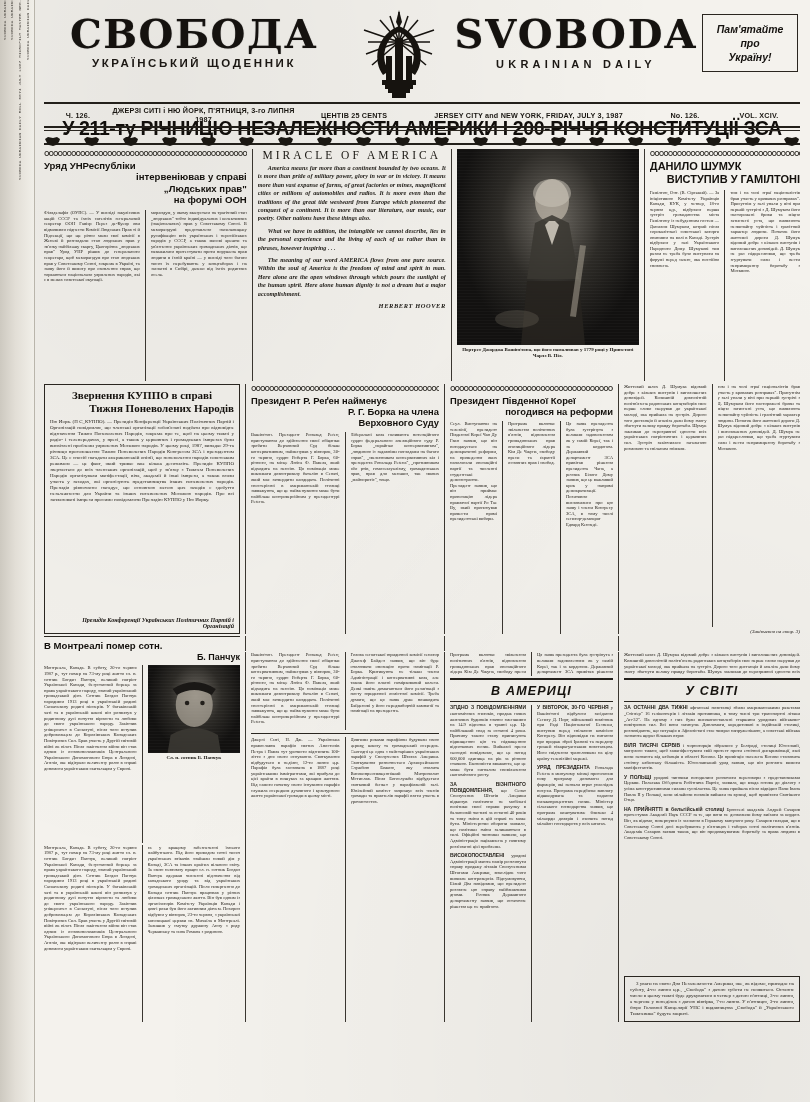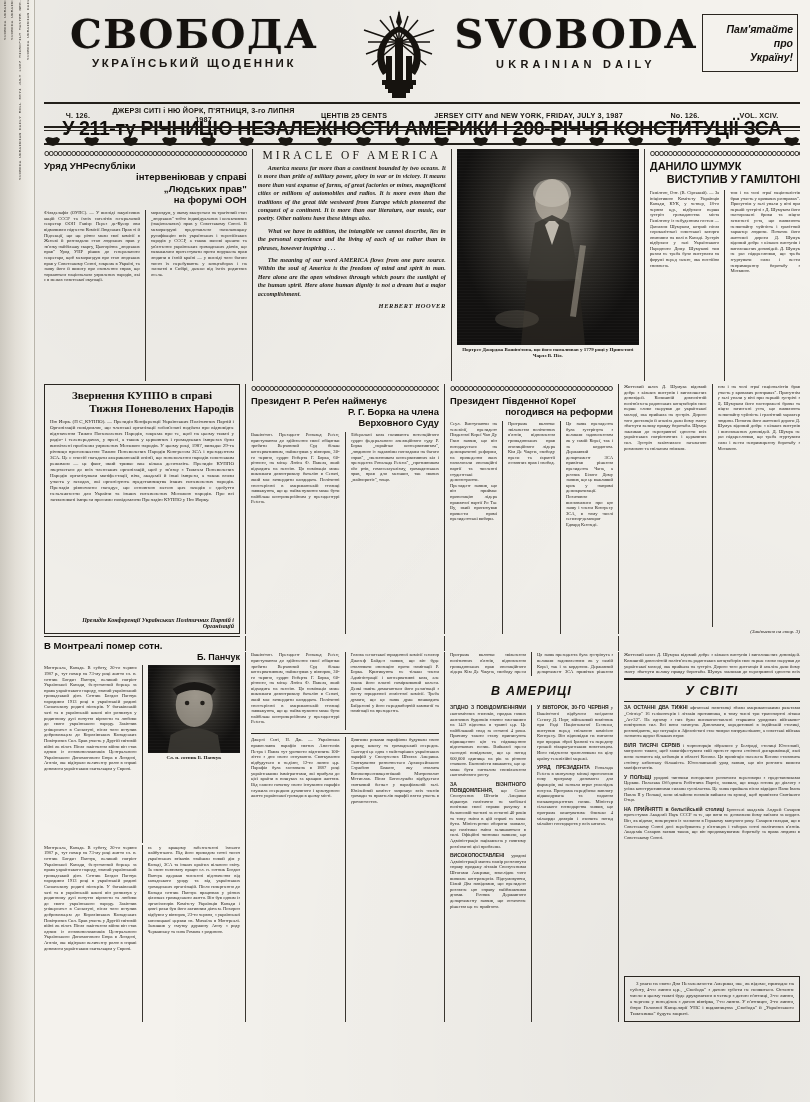--- a/index.html
+++ b/index.html
@@ -50,21 +50,21 @@
   .title-lat{
     font-family:"DejaVu Serif",serif;font-weight:700;font-size:40px;
     letter-spacing:2px;line-height:40px;color:#15120f;
     text-shadow:0 0 1px rgba(0,0,0,.4);
   }
   .sub-lat{
     font-family:"Liberation Sans",sans-serif;font-weight:700;font-size:11px;
     letter-spacing:4.2px;margin-top:4px;color:#1b1713;
   }
   .remember-box{
-    border:1px solid #2a2620;padding:7px 4px;text-align:right;
+    border:1px solid #2a2620;padding:7px 4px;text-align:center;
     font-family:"Liberation Sans",sans-serif;font-weight:700;
     font-size:10.5px;line-height:14px;color:#15120f;font-style:italic;
   }
   .trident-wrap{width:106px;height:92px;margin:0 auto;position:relative;}
 
   
   .dateline{
     margin:2px 10px 0 10px;border-top:2px solid #23201b;border-bottom:2px solid #23201b;
     padding:2px 4px;display:flex;align-items:center;
     font-family:"Liberation Sans",sans-serif;font-weight:700;font-size:7.2px;
@@ -492,21 +492,21 @@
         <div class="hrule" style="margin:3px 0;"></div>
         <div style="display:flex;flex:1;overflow:hidden;">
           <div class="bodytext" style="flex:1;">Джерзі Ситі, Н. Дж. — Українська православна парафія святих Апостолів Петра і Павла тут урочисто відзначить 100-ліття з дня свого оснування. Святкування відбудуться в неділю, 12-го липня ц.р. Парафія була заснована в 1887 році українськими іммігрантами, які прибули до цієї країни в пошуках за кращим життям. Від самого початку свого існування парафія служила осередком духовного і культурного життя української громади в цьому місті.</div>
           <div class="vrule"></div>
           <div class="bodytext" style="flex:1;">Довгими роками парафіяни будували свою церкву, школу та громадський осередок. Сьогодні це одна з найстаріших українських парафій у Сполучених Штатах Америки. Святкування розпочнеться Архиєрейською Службою Божою, яку очолить Високопреосвященніший Митрополит Мстислав. Після Богослужби відбудеться святковий бенкет у парафіяльній залі. Ювілейний комітет запрошує всіх членів громади та приятелів парафії взяти участь в урочистостях.</div>
         </div>
       </div>
 
       <div class="vrule"></div>
 
-      <div style="flex:1;display:flex;flex-direction:column;overflow:hidden;align-items:center;">
+      <div style="flex:1;display:flex;flex-direction:column;overflow:hidden;">
         <div class="bodytext" style="height:24px;overflow:hidden;display:flex;">
           <div style="flex:1;">Програма включає звільнення політичних в'язнів, відновлення громадянських прав опозиційного лідера Кім Де Чжуна, свободу преси та ґарантії основних прав і свобод.</div>
           <div class="vrule"></div>
           <div style="flex:1;">Ця заява президента була зустрінута з великим задоволенням як у самій Кореї, так і за кордоном. Державний департамент ЗСА привітав рішення президента Чана, а речник Білого Дому заявив, що це важливий крок у напрямі демократизації. Позитивно висловилися про цю заяву і члени Конгресу ЗСА, в тому числі сенатор-демократ Едвард Кеннеді.</div>
         </div>
         <div class="hrule2" style="margin:2px 0 0 0;"></div>
         <div class="sectitle">В АМЕРИЦІ</div>
         <div class="hrule" style="margin-bottom:3px;"></div>
         <div style="display:flex;flex:1;overflow:hidden;">
           <div class="bodytext" style="flex:1;">

